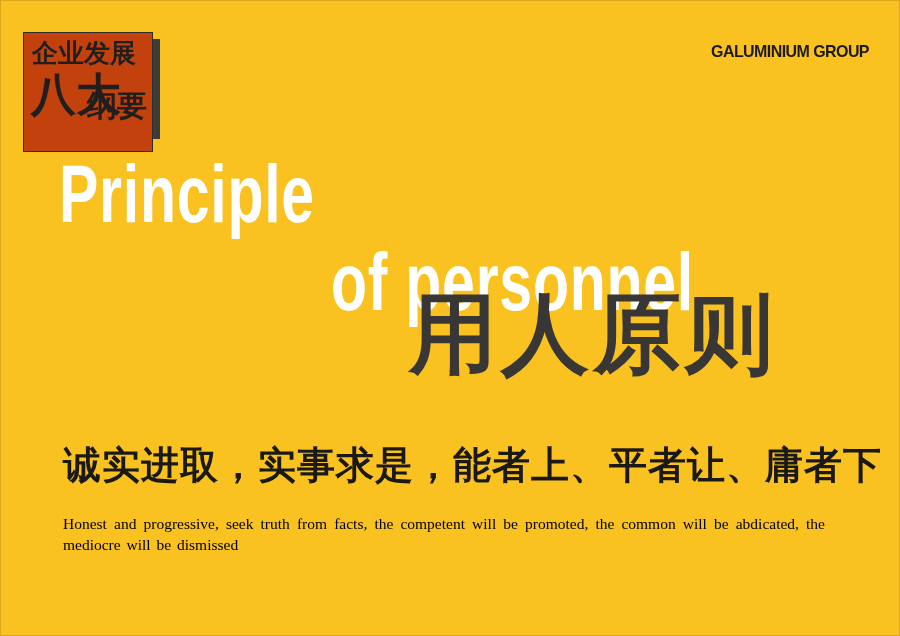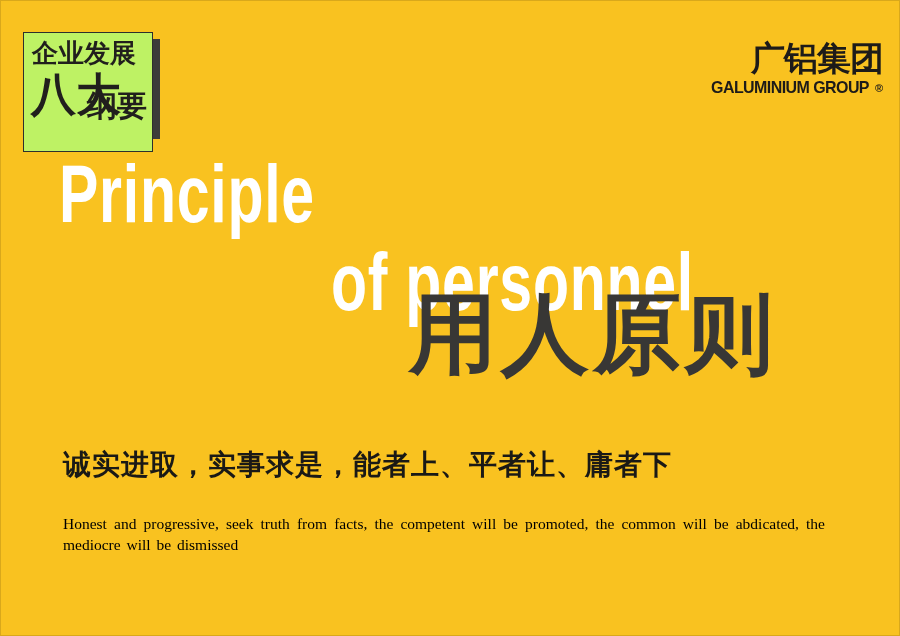--- a/index.html
+++ b/index.html
@@ -35,21 +35,21 @@
     background: #3c3c3a;
   }
   #stamp-box {
     position: absolute;
     left: 0;
     top: 0;
     width: 130px;
     height: 120px;
     box-sizing: border-box;
     border: 1.5px solid #2e2e2c;
-    background: #bef264;
+    background: #c2410c;
   }
   .stamp-line {
     position: absolute;
     color: #211f1d;
     font-family: "Liberation Serif", serif;
     font-weight: bold;
     white-space: nowrap;
     letter-spacing: 0px;
   }
   #stamp-top {
@@ -150,21 +150,21 @@
   }
 
   
   #slogan-cn {
     position: absolute;
     left: 62px;
     top: 440px;
     color: #1a1916;
     font-family: "Liberation Serif", serif;
     font-weight: bold;
-    font-size: 28px;
+    font-size: 38px;
     line-height: 48px;
     letter-spacing: 1px;
     white-space: nowrap;
   }
 
   
   #slogan-en {
     position: absolute;
     left: 62px;
     top: 512px;
@@ -185,24 +185,20 @@
   <div id="stamp-wrap">
     <div id="stamp-shadow"></div>
     <div id="stamp-box">
       <span class="stamp-line" id="stamp-top">企业发展</span>
       <span class="stamp-line" id="stamp-big">八大</span>
       <span class="stamp-line" id="stamp-small">纲要</span>
     </div>
   </div>
 
   <div id="brand">
-    <div id="brand-cn">
-      <span>广铝集团</span>
-      <span id="brand-reg">®</span>
-    </div>
     <div id="brand-en">GALUMINIUM GROUP</div>
   </div>
 
   <div class="headline" id="headline-1">Principle</div>
   <div class="headline" id="headline-2">of personnel</div>
 
   <div id="cn-title">用人原则</div>
 
   <div id="slogan-cn">诚实进取，实事求是，能者上、平者让、庸者下</div>
 

